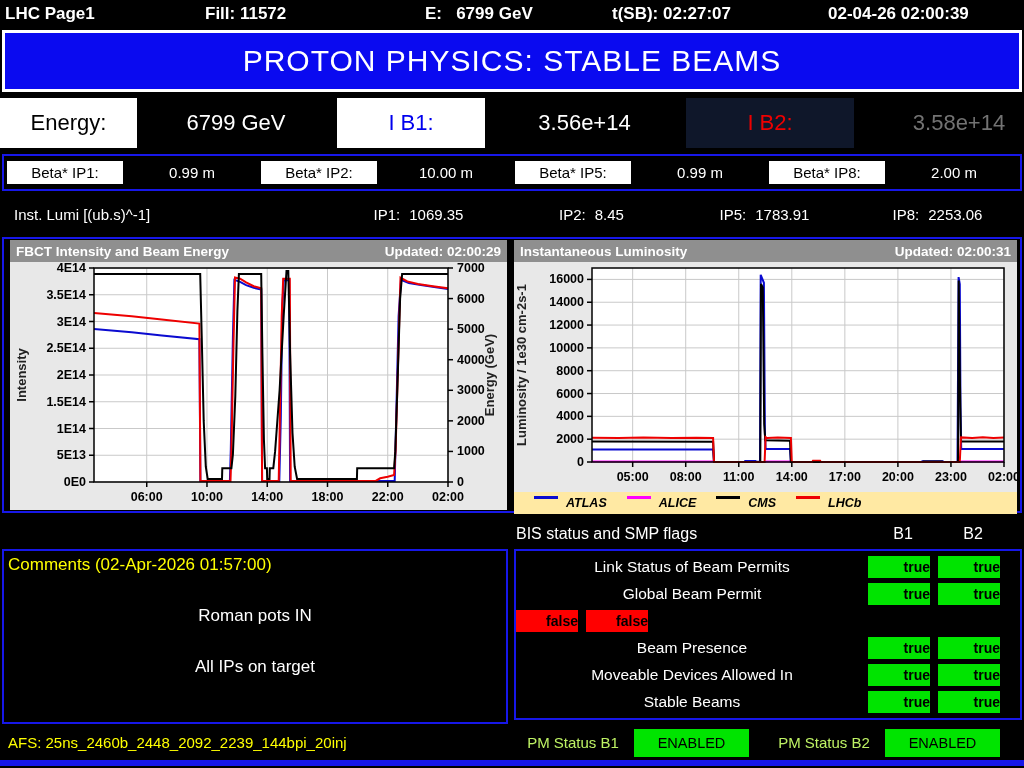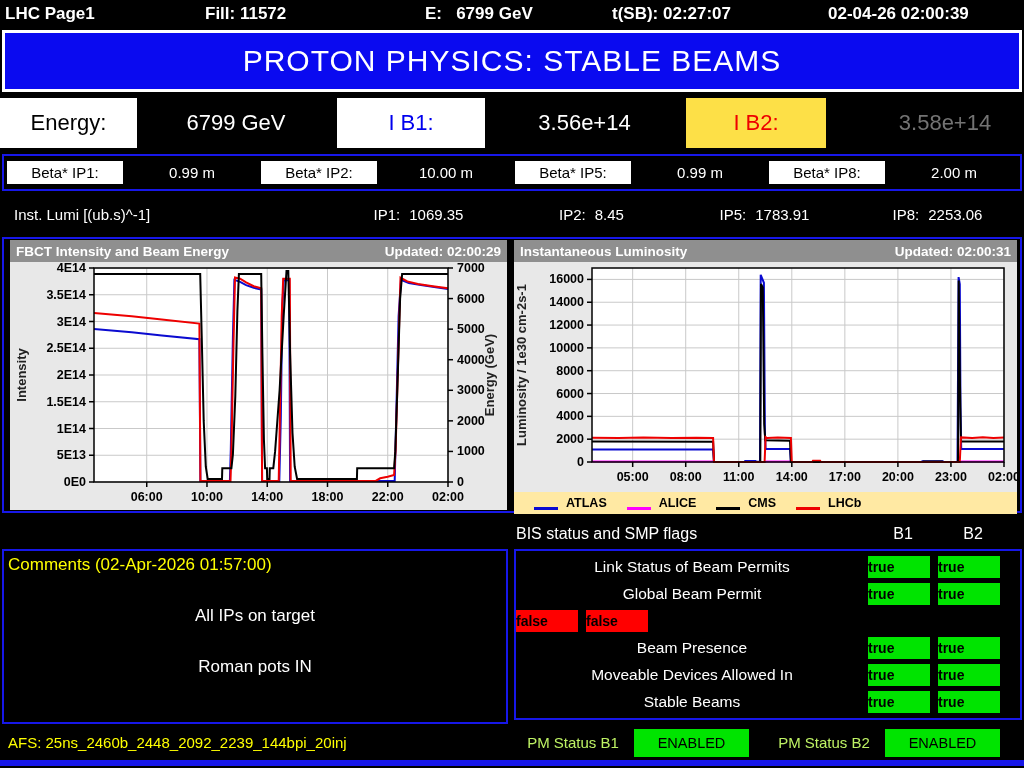--- a/index.html
+++ b/index.html
@@ -13,61 +13,61 @@
   
   .titlebox{margin:2px 2px 6px 2px;height:56px;background:#0a0af0;border:3px solid #fff;
             color:#fff;font-size:30px;text-align:center;line-height:56px;letter-spacing:1px;}
   
   .energy-row{display:flex;height:50px;margin:0 0 6px 0;font-size:22px;align-items:stretch;}
   .energy-row .cell{display:flex;align-items:center;justify-content:center;}
   .ec-label{width:137px;background:#fff;color:#000;}
   .ec-energy{width:198px;color:#fff;}
   .ec-ib1l{width:148px;background:#fff;color:#0000ee;margin-left:2px;}
   .ec-ib1v{width:199px;color:#fff;}
-  .ec-ib2l{width:140px;background:#fde047;color:#ee0000;margin-left:2px;}
+  .ec-ib2l{width:168px;background:#0f172a;color:#ee0000;margin-left:2px;}
   .ec-ib2v{flex:1;color:#737373;padding-left:40px;}
   
   .beta-row{display:flex;height:33px;margin:0 2px 6px 2px;border:2px solid #1717e8;}
   .beta-group{flex:1;display:flex;align-items:center;font-size:15px;}
   .beta-label{width:116px;margin:3px;background:#fff;color:#000;text-align:center;
               padding:3px 0;font-size:15px;}
   .beta-value{flex:1;text-align:center;color:#fff;}
   
   .lumi-row{display:flex;height:34px;margin:0 0 6px 0;align-items:center;color:#fff;font-size:15px;}
   .lumi-title{flex:0 0 318px;padding-left:14px;}
   .lumi-item{flex:1;text-align:center;white-space:pre;}
   .lumi-item .lv{margin-left:9px;}
   
   .charts{margin:0 2px 6px 2px;height:272px;border:2px solid #1717e8;position:relative;background:#000;}
   .panel{position:absolute;top:1px;height:270px;background:#e8e8e8;}
   .panel-left{left:6px;width:497px;}
   .panel-right{left:510px;width:503px;}
   .panel-header{height:22px;background:#8f8f8f;color:#fff;font-weight:bold;font-size:13.5px;
                 display:flex;justify-content:space-between;align-items:center;padding:0 6px;box-sizing:border-box;}
   .legend{height:22px;background:#ffe9a3;display:flex;align-items:center;font-size:12.5px;font-weight:bold;color:#000;}
-  .legend-item{display:flex;align-items:flex-end;margin-left:20px;}
+  .legend-item{display:flex;align-items:flex-start;margin-left:20px;font-style:italic;}
   .legend-dash{width:24px;height:3px;margin-right:8px;}
   .tick{font:bold 12.5px "Liberation Sans",sans-serif;fill:#000;}
   .axis-label{font:bold 13px "Liberation Sans",sans-serif;fill:#222;}
   
   .bis-header{display:flex;height:30px;align-items:center;color:#fff;font-size:16px;}
   .bis-header .spacer{flex:0 0 516px;}
   .bis-header .bh-title{flex:1;}
   .bis-header .bh-col{width:62px;text-align:center;}
   .bh-col.c1{margin-right:8px;} .bh-col.c2{margin-right:20px;}
   
   .lower{display:flex;margin:0 2px;}
   .comments{flex:0 0 502px;height:171px;border:2px solid #1717e8;color:#fff;font-size:17px;}
   .comments-heading{color:#ffff00;padding:4px 0 0 4px;}
   .comment-line{text-align:center;margin-top:31px;}
   .bisbox{flex:1;height:171px;border:2px solid #1717e8;margin-left:6px;
           display:flex;flex-direction:column;justify-content:space-around;padding:2px 0;box-sizing:border-box;}
   .bis-row{display:flex;align-items:center;height:24px;}
   .bis-label{flex:1;text-align:center;color:#fff;font-size:15.5px;}
-  .badge{width:62px;margin-right:8px;text-align:left;font-size:14px;font-weight:bold;
+  .badge{width:62px;margin-right:8px;text-align:right;font-size:14px;font-weight:bold;
          color:#000;padding:3px 0;}
   .badge.last{margin-right:20px;}
   .badge.ok{background:#00e400;}
   .badge.bad{background:#ff0000;}
   
   .afs-row{display:flex;height:31px;margin-top:3px;align-items:center;font-size:15px;}
   .afs-text{flex:0 0 504px;padding-left:8px;color:#ffff00;}
   .pm-label{color:#bef264;width:122px;text-align:center;}
   .pm-box{width:115px;background:#00e400;color:#000;text-align:center;font-size:14.5px;
           padding:6px 0;margin-right:14px;}
@@ -289,22 +289,22 @@
 <div class="bis-header">
   <div class="spacer"></div>
   <div class="bh-title">BIS status and SMP flags</div>
   <div class="bh-col c1">B1</div>
   <div class="bh-col c2">B2</div>
 </div>
 
 <div class="lower">
   <div class="comments">
     <div class="comments-heading">Comments (02-Apr-2026 01:57:00)</div>
-  <div class="comment-line">All IPs on target</div>
-      <div class="comment-line">Roman pots IN</div>
+  <div class="comment-line">Roman pots IN</div>
+      <div class="comment-line">All IPs on target</div>
     </div>
   <div class="bisbox">
       <div class="bis-row">
         <div class="bis-label">Link Status of Beam Permits</div>
         <div class="badge ok">true</div>
         <div class="badge last ok">true</div>
       </div>
       <div class="bis-row">
         <div class="bis-label">Global Beam Permit</div>
         <div class="badge ok">true</div>

